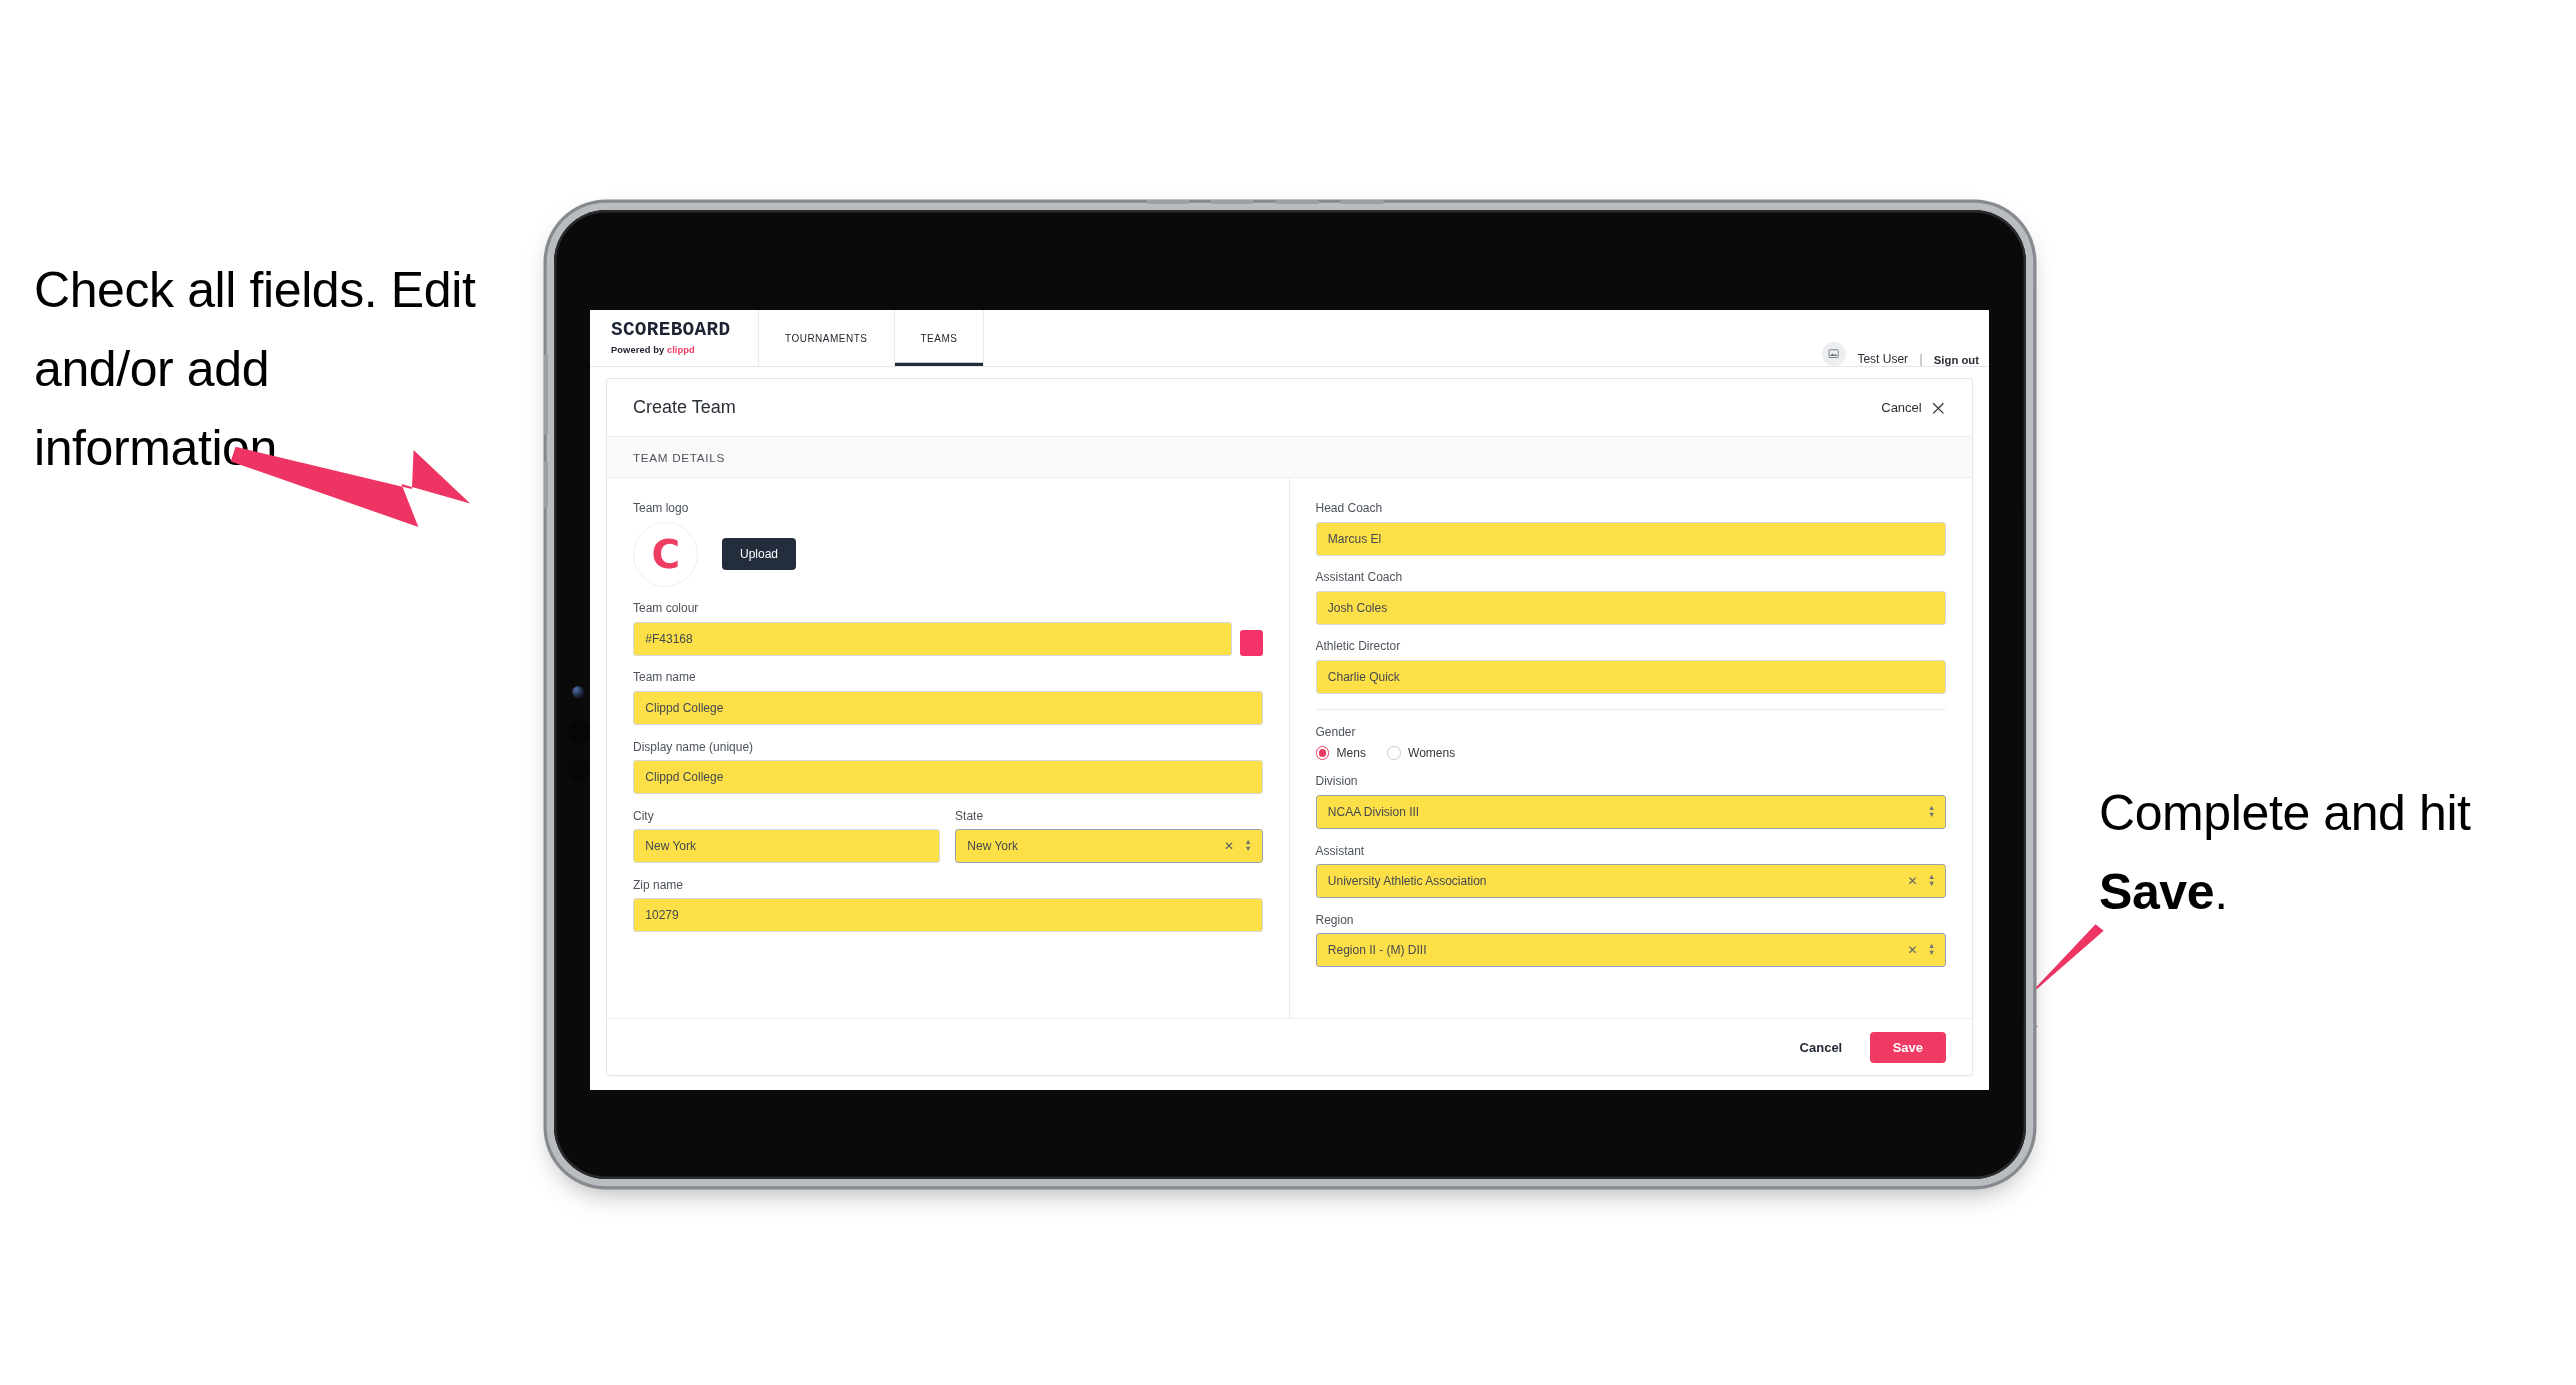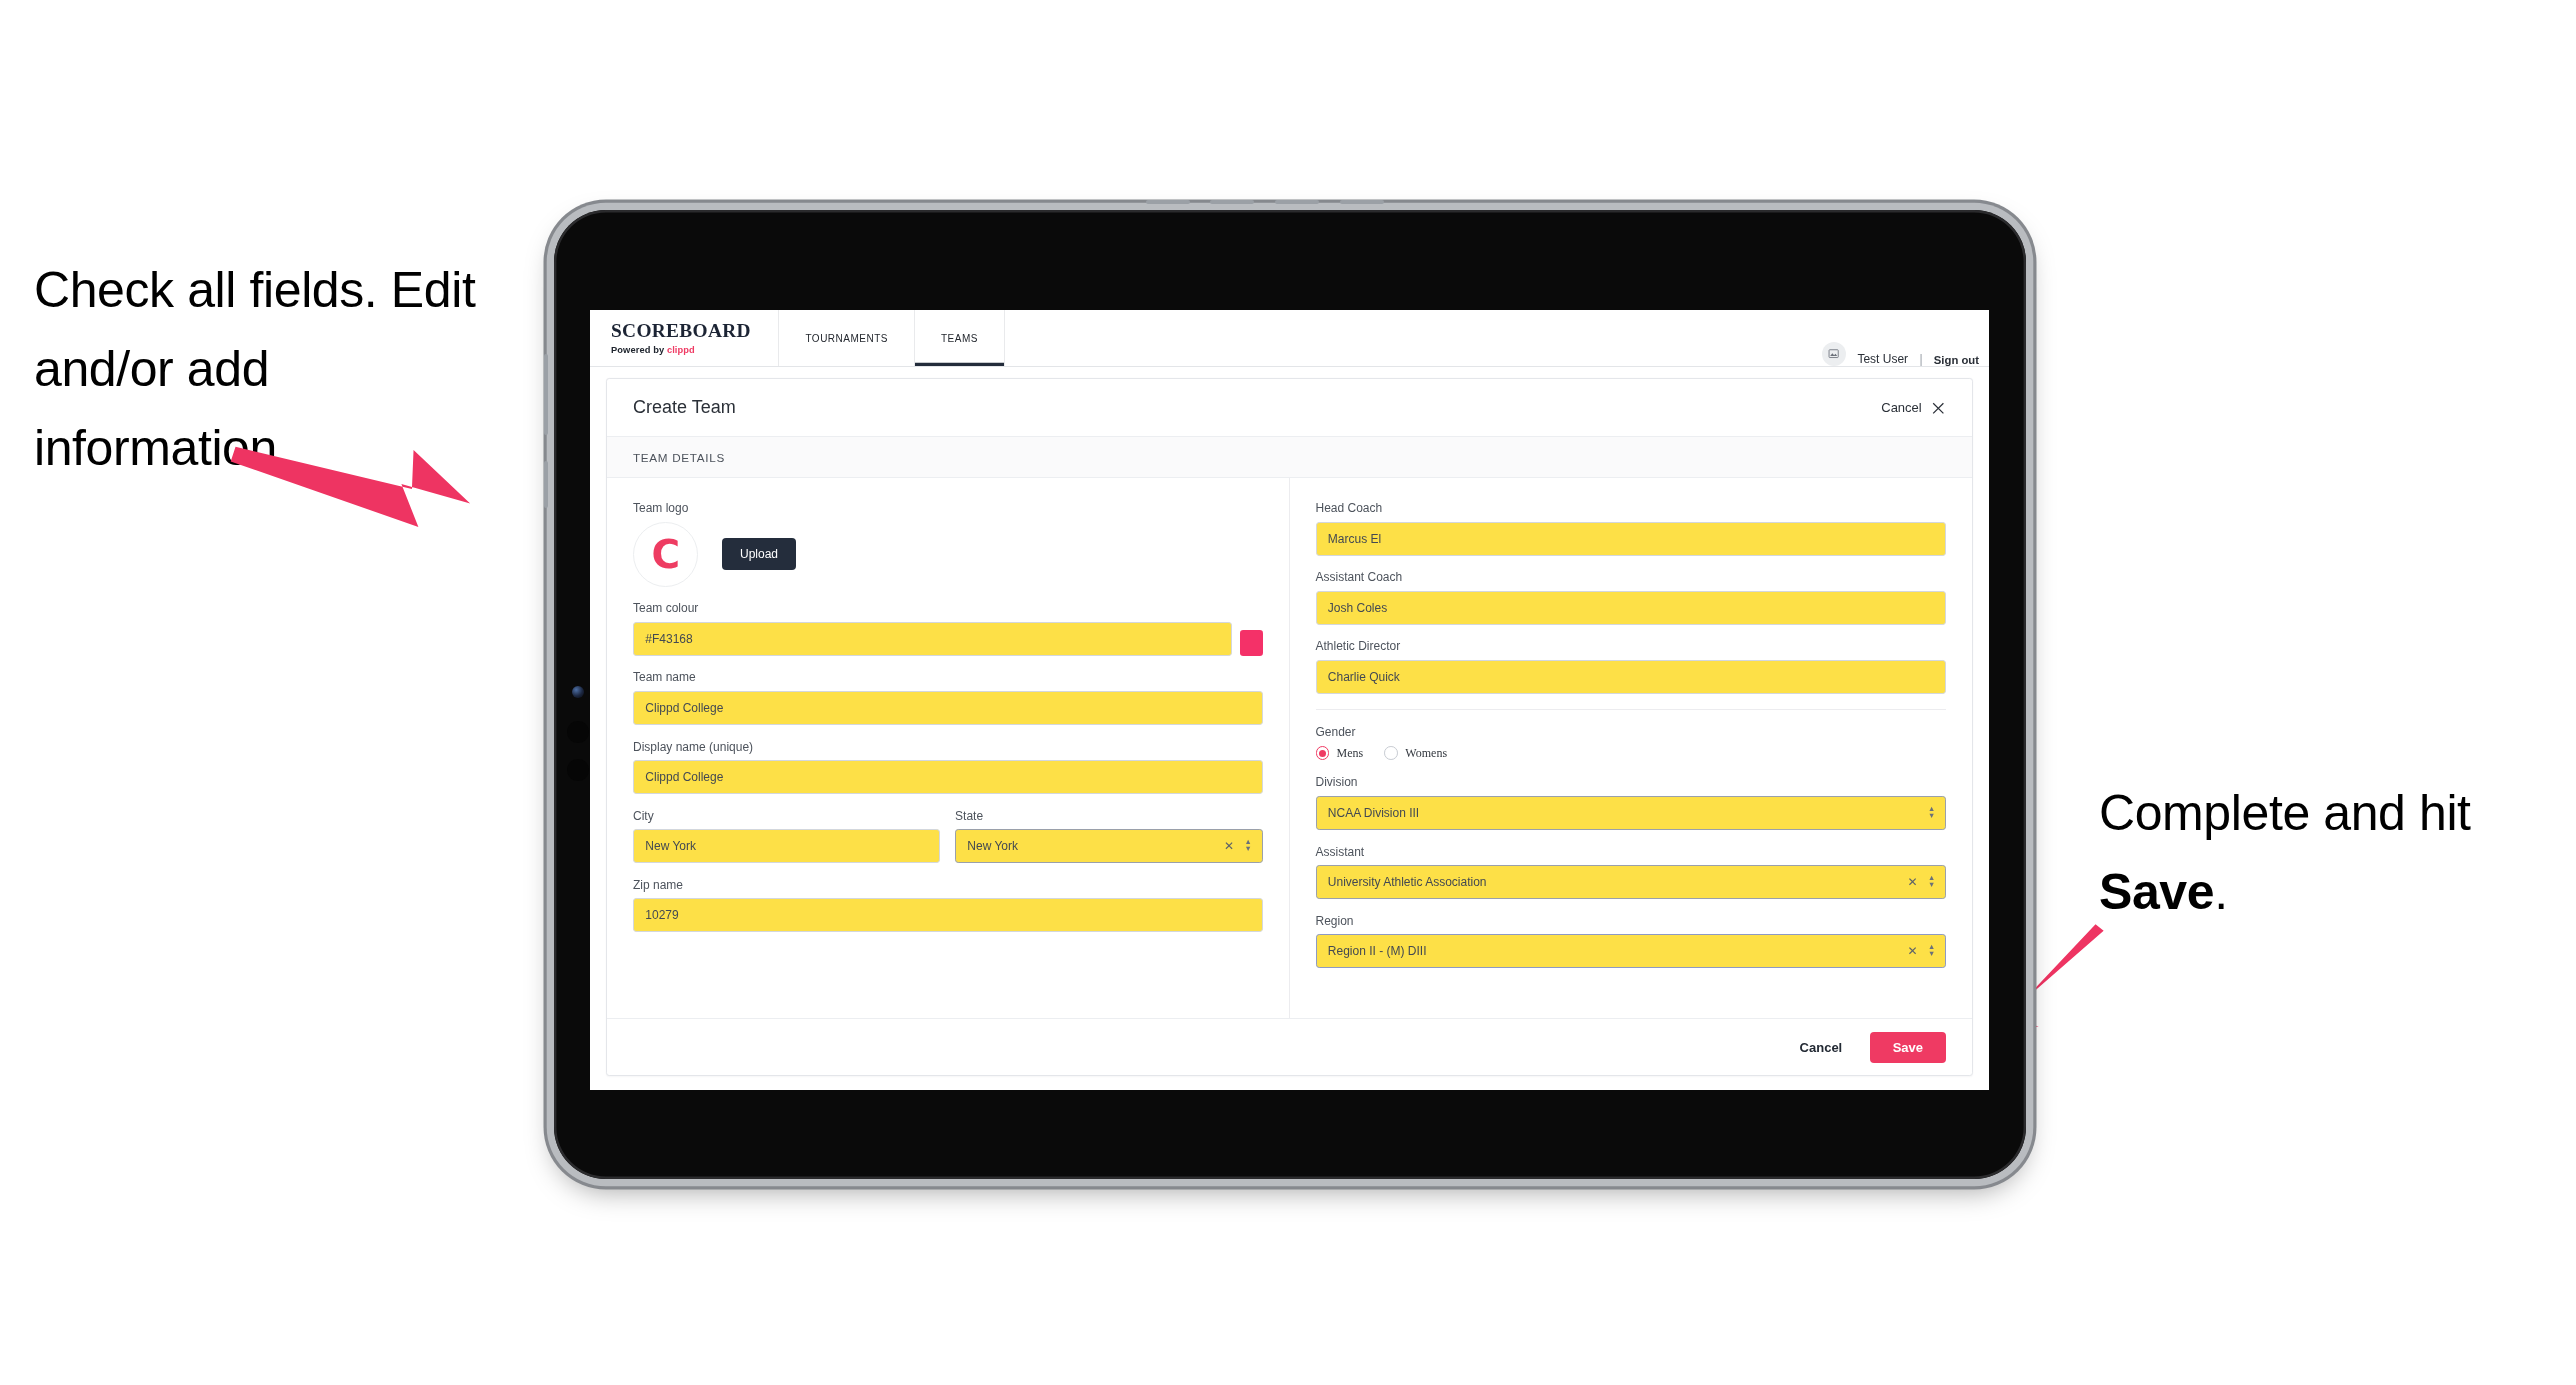--- a/index.html
+++ b/index.html
@@ -84,21 +84,21 @@
     display: flex; align-items: stretch;
     border-bottom: 0.8px solid #e3e5e8;
     position: relative;
   }
   .brand {
     display:flex; flex-direction: column; justify-content:center;
     padding: 0 27.6px 0 21px;
     border-right: 0.8px solid #e9eaec;
   }
   .brand-title {
-    font-family: Liberation Serif, serif;
+    font-family: Liberation Mono, monospace;
     font-weight: 700;
     font-size: 19.4px;
     letter-spacing: 0.3px;
     color: #1c2434;
     line-height: 1;
   }
   .brand-sub {
     margin-top: 4.9px;
     font-size: 9.3px;
     color: #20262f;
@@ -240,21 +240,21 @@
     background: #f43168;
     cursor: pointer;
     flex: 0 0 auto;
   }
 
   .two-col { display:flex; gap: 14.6px; }
   .two-col > .field { flex: 1; margin-bottom: 14.6px; }
 
   .hr { height:0.8px; background:#ececef; margin: 11.3px 0 16px 0; }
 
-  .radio-row { display:flex; align-items:flex-start; gap: 21px; margin-top: 3.2px; font-family: Liberation Serif, serif; }
+  .radio-row { display:flex; align-items:flex-start; gap: 21px; margin-top: 3.2px; }
   .radio-item { display:flex; align-items:center; gap: 7.3px; cursor:pointer; }
   .radio-dot {
     width: 13.8px; height: 13.8px; border-radius:50%;
     border: 1.3px solid #c7cbd2;
     display:flex; align-items:center; justify-content:center;
   }
   .radio-dot.on { border-color: #ef3a63; }
   .radio-dot.on::after {
     content:""; width: 7.3px; height: 7.3px; border-radius:50%; background:#ef3a63;
   }

